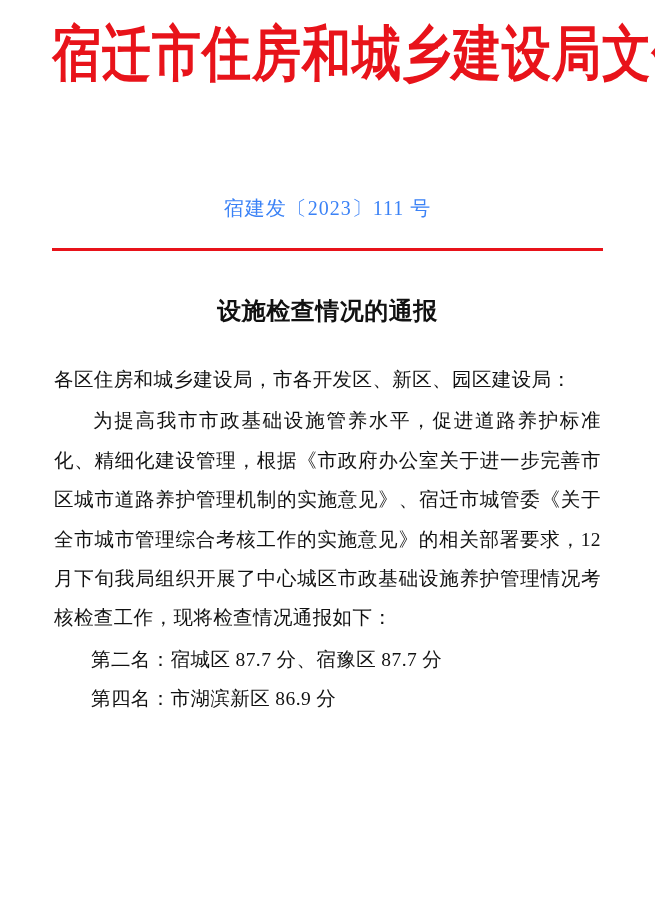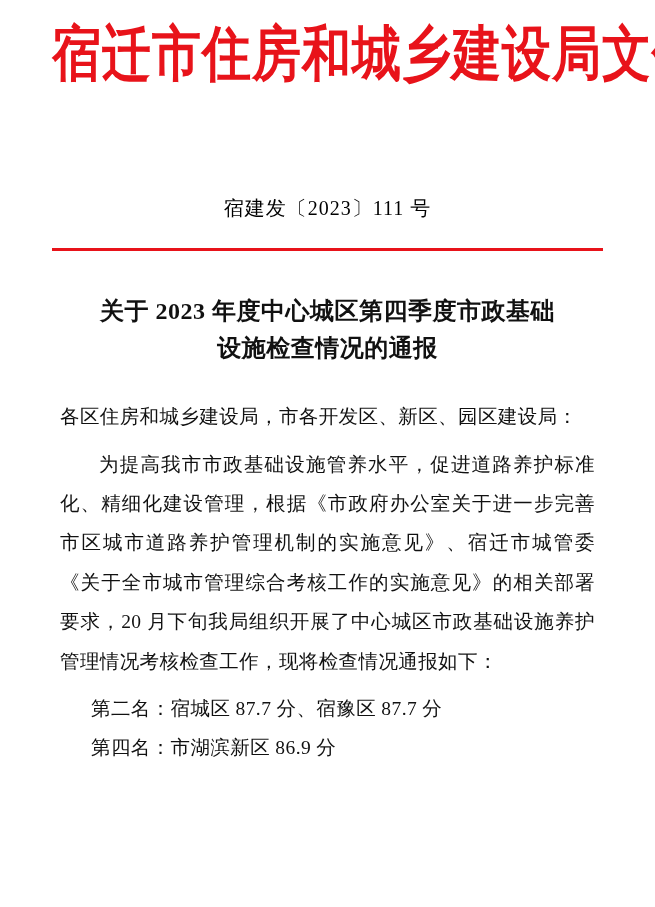--- a/index.html
+++ b/index.html
@@ -34,21 +34,21 @@
     color: #e8131a;
     white-space: nowrap;
     transform: scaleY(1.22);
     transform-origin: center top;
   }
   .doc-number {
     text-align: center;
     font-size: 20px;
     letter-spacing: 1px;
     margin-top: 118px;
-    color: #000000;
+    color: #3b82f6;
   }
   .red-rule {
     margin-top: 26px;
     height: 3px;
     background: #e8131a;
     width: 100%;
   }
   .title-block {
     margin-top: 42px;
     text-align: center;
@@ -62,21 +62,21 @@
   }
   .body-block {
     margin-top: 30px;
     font-size: 19.5px;
     line-height: 2.02;
     letter-spacing: 0.4px;
     text-align: justify;
     text-justify: inter-ideograph;
   }
   .para {
-    margin: 8px;
+    margin: 2px;
     text-indent: 0;
   }
   .para.indent {
     text-indent: 2em;
   }
   .rank-line {
     margin: 0;
     text-indent: 2em;
     font-size: 19.5px;
     line-height: 2.02;
@@ -92,27 +92,26 @@
 
   <div class="doc-header">
     <div class="doc-header-title">宿迁市住房和城乡建设局文件</div>
   </div>
 
   <div class="doc-number">宿建发〔2023〕111 号</div>
 
   <div class="red-rule"></div>
 
   <div class="title-block">
-    <span class="title-line">关于 2023 年度中心城区第四季度市政基础</span>
     <span class="title-line">设施检查情况的通报</span>
   </div>
 
   <div class="body-block">
     <p class="para">各区住房和城乡建设局，市各开发区、新区、园区建设局：</p>
-    <p class="para indent">为提高我市市政基础设施管养水平，促进道路养护标准化、精细化建设管理，根据《市政府办公室关于进一步完善市区城市道路养护管理机制的实施意见》、宿迁市城管委《关于全市城市管理综合考核工作的实施意见》的相关部署要求，20 月下旬我局组织开展了中心城区市政基础设施养护管理情况考核检查工作，现将检查情况通报如下：</p>
+    <p class="para indent">为提高我市市政基础设施管养水平，促进道路养护标准化、精细化建设管理，根据《市政府办公室关于进一步完善市区城市道路养护管理机制的实施意见》、宿迁市城管委《关于全市城市管理综合考核工作的实施意见》的相关部署要求，12 月下旬我局组织开展了中心城区市政基础设施养护管理情况考核检查工作，现将检查情况通报如下：</p>
 
     <div class="rank-list">
       <p class="rank-line">第二名：宿城区 87.7 分、宿豫区 87.7 分</p>
       <p class="rank-line">第四名：市湖滨新区 86.9 分</p>
 
     </div>
   </div>
 
 </div>
 

